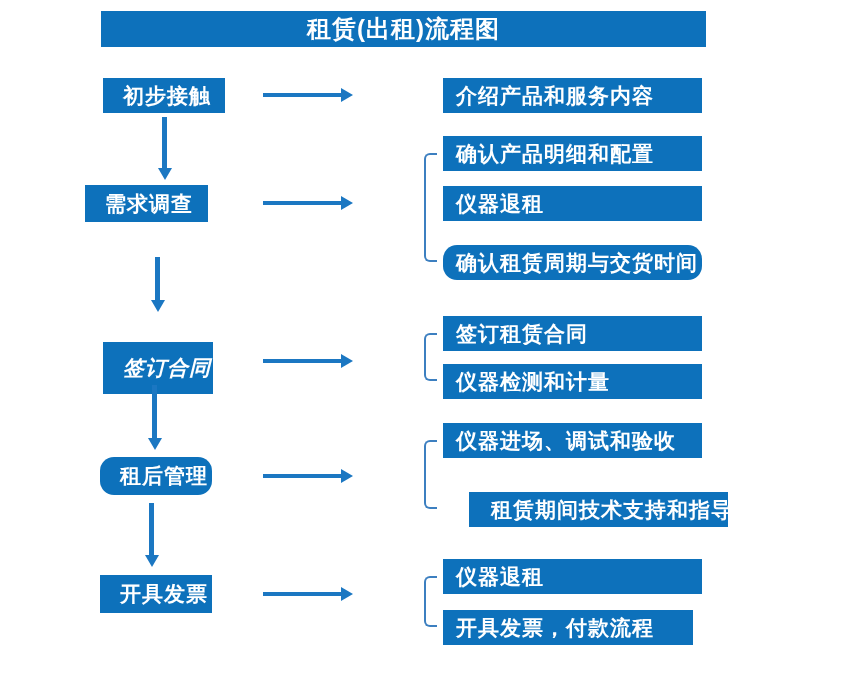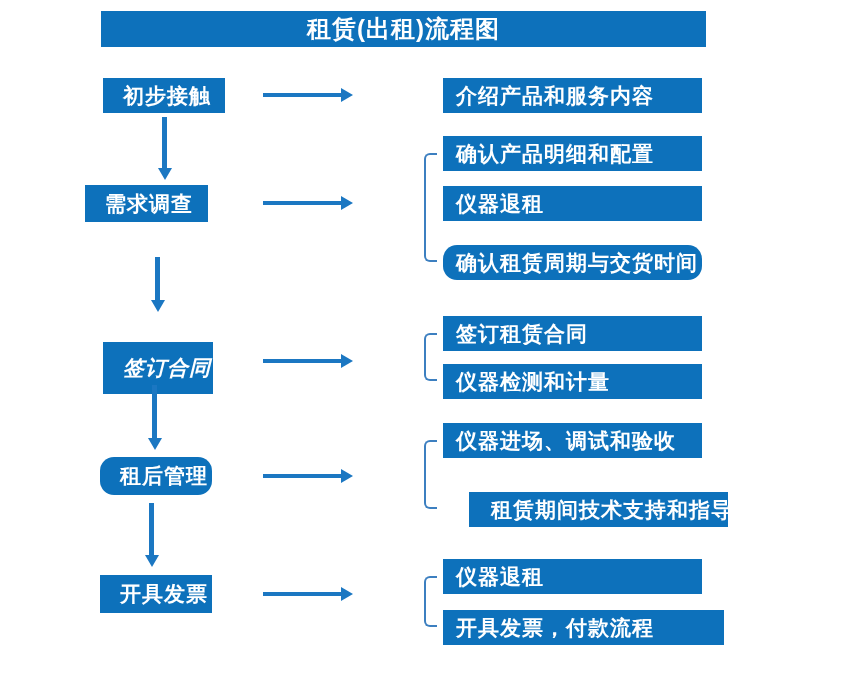--- a/index.html
+++ b/index.html
@@ -76,21 +76,21 @@
   <div class="out-box" style="left:443px;top:186px;width:259px;height:35px;">仪器退租</div>
   <div class="out-box" style="left:443px;top:245px;width:259px;height:35px;border-radius:14px;">确认租赁周期与交货时间</div>
 
   <div class="out-box" style="left:443px;top:364px;width:259px;height:35px;">仪器检测和计量</div>
   <div class="out-box" style="left:443px;top:316px;width:259px;height:35px;">签订租赁合同</div>
 
   <div class="out-box" style="left:443px;top:423px;width:259px;height:35px;">仪器进场、调试和验收</div>
   <div class="out-box" style="left:469px;top:492px;width:259px;height:35px;padding-left:22px;">租赁期间技术支持和指导</div>
 
   <div class="out-box" style="left:443px;top:559px;width:259px;height:35px;">仪器退租</div>
-  <div class="out-box" style="left:443px;top:610px;width:281px;height:35px;">开具发票，付款流程</div>
+  <div class="out-box" style="left:443px;top:610px;width:250px;height:35px;">开具发票，付款流程</div>
 
   <div class="harrow" style="left:263px;top:88px;">
     <span class="shaft"></span>
     <span class="head"></span>
   </div>
   <div class="harrow" style="left:263px;top:196px;">
     <span class="shaft"></span>
     <span class="head"></span>
   </div>
   <div class="harrow" style="left:263px;top:354px;">

